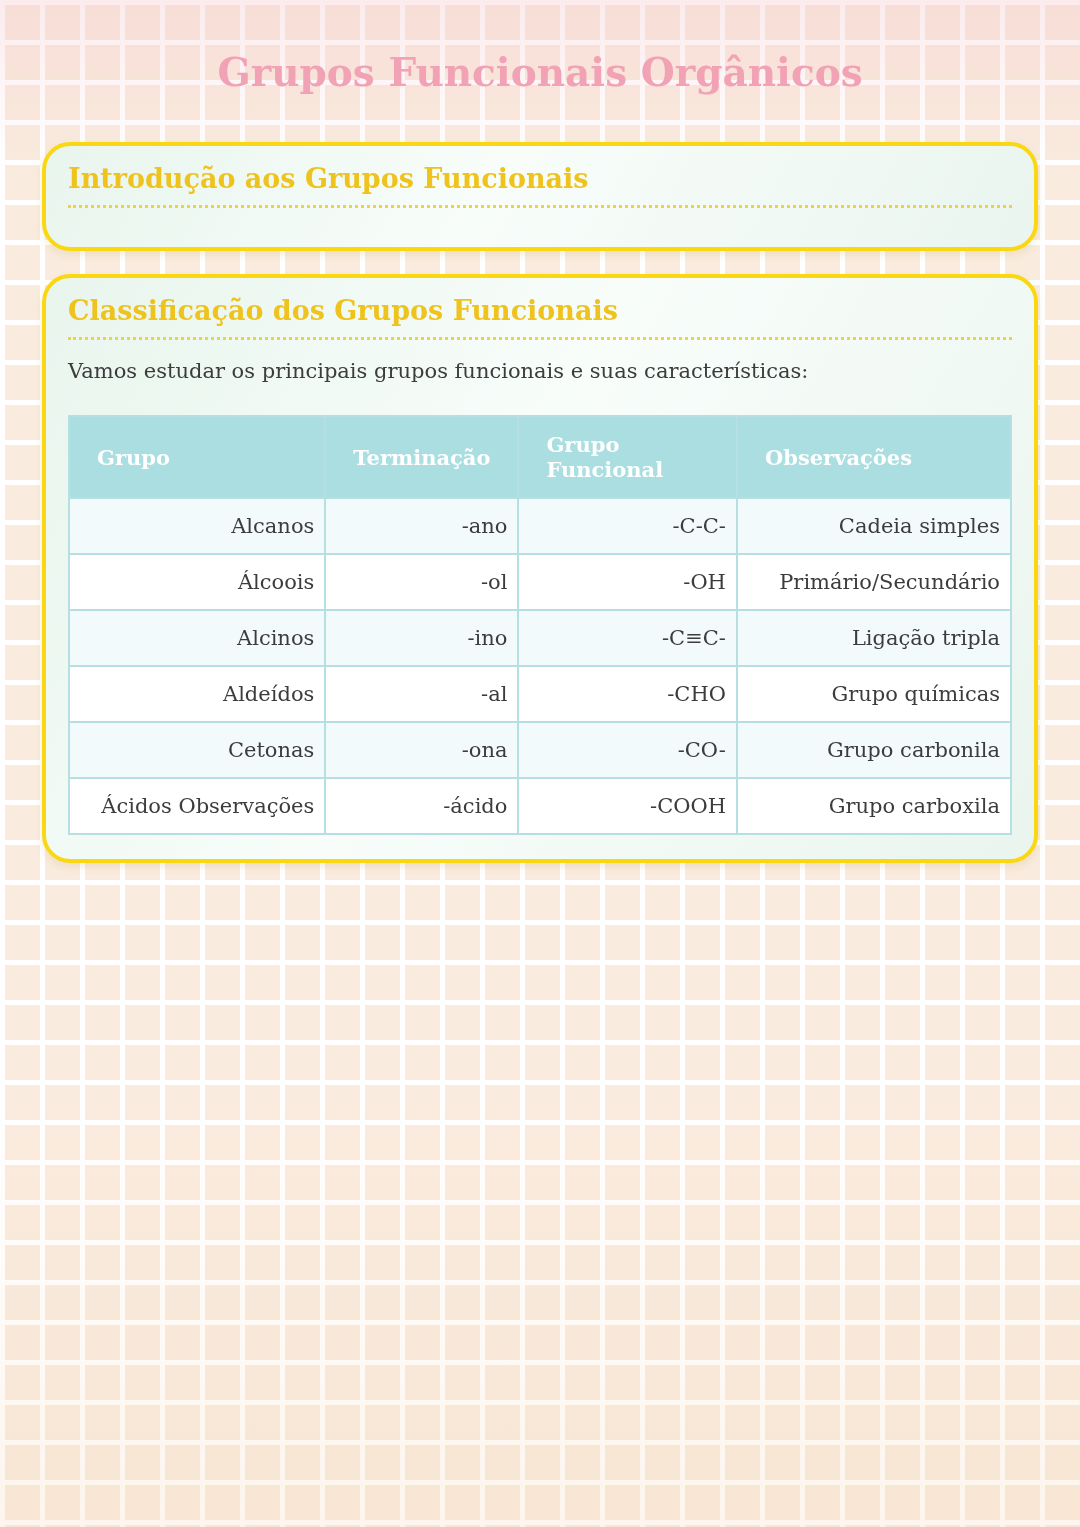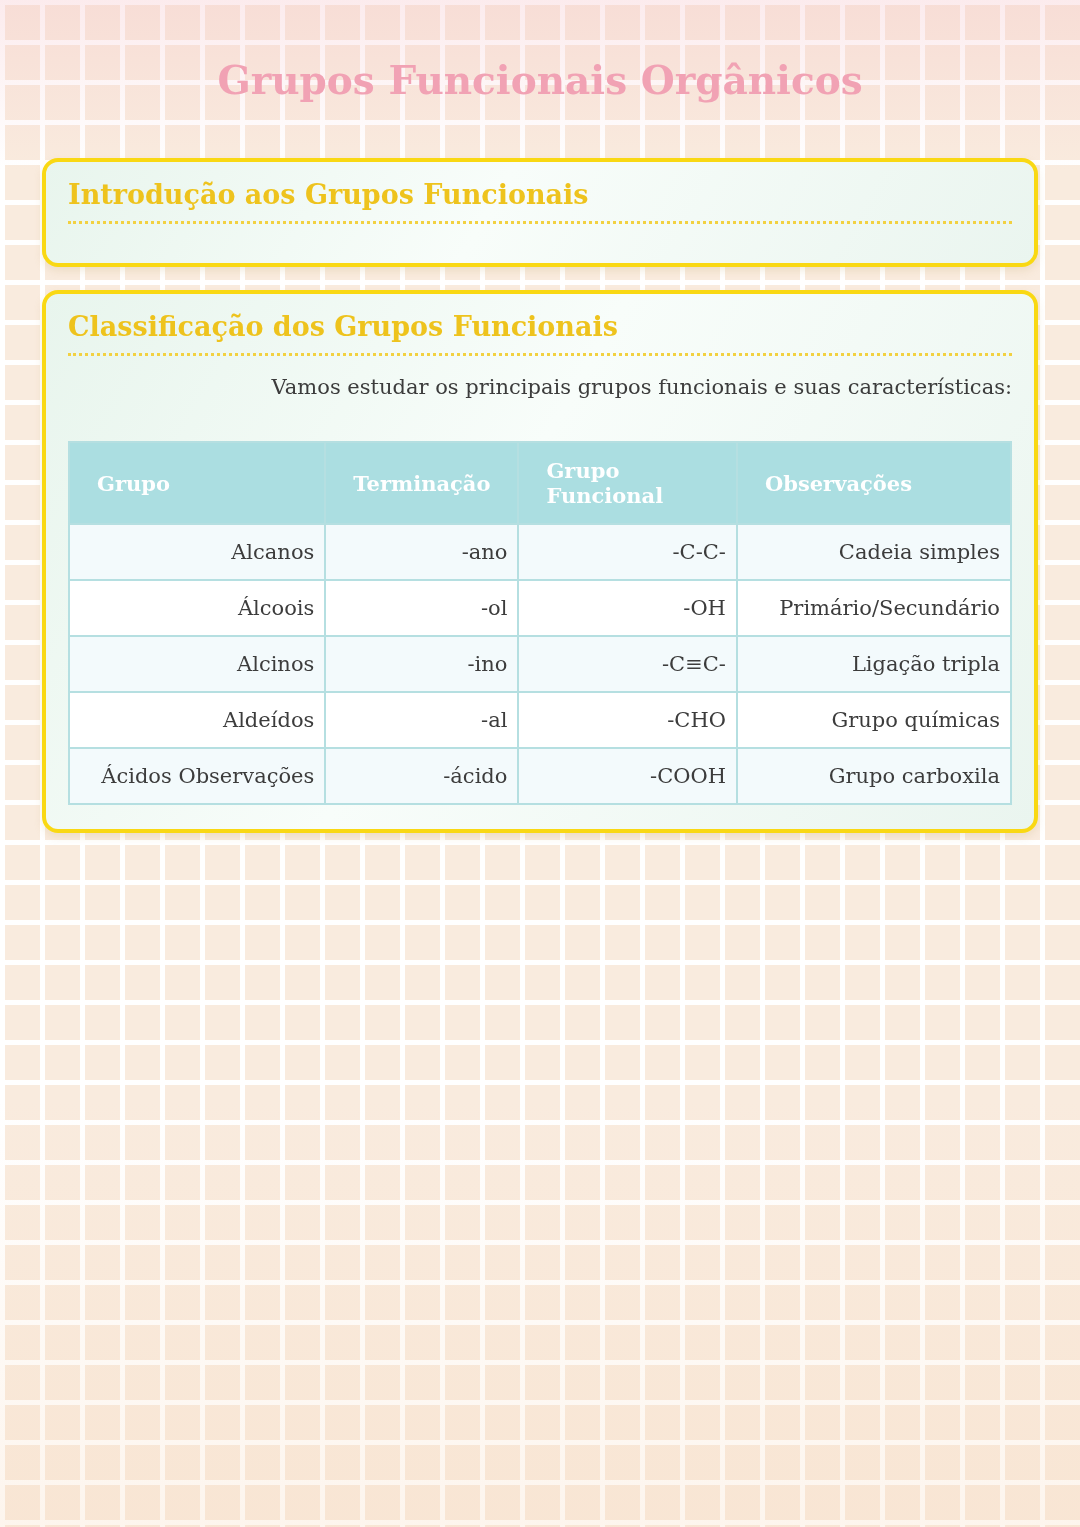--- a/index.html
+++ b/index.html
@@ -23,34 +23,34 @@
     background:
       linear-gradient(180deg,
         rgba(244,189,196,0.30) 0px,
         rgba(244,189,196,0.00) 170px,
         rgba(246,214,180,0.00) 72%,
         rgba(246,210,175,0.22) 100%);
   }
   .page { position: relative; z-index: 1; }
 
   .page-title {
-    margin: 12px;
+    margin: 4px;
     padding-top: 44px;
     height: 134px;
     text-align: center;
     font-size: 39px;
     line-height: 48px;
     font-weight: bold;
     color: var(--title-pink, #f1a2b4);
   }
 
   .card {
     margin: 0 42px;
     border: 4px solid var(--card-border, #f9d813);
-    border-radius: 16px;
+    border-radius: 28px;
     padding: 16px 22px 24px 22px;
     background: linear-gradient(120deg, #e8f5ed 0%, #f8fdfa 45%, #eaf5ef 100%);
     box-shadow: 0 4px 9px rgba(190,160,90,0.18);
   }
   .card + .card { margin-top: 23px; }
 
   .card-heading {
     margin: 0 0 15px 0;
     padding-bottom: 9px;
     font-size: 27px;
@@ -59,21 +59,21 @@
     color: var(--heading-gold, #eec31d);
     border-bottom: 3px dotted var(--dotted-line, #f2d141);
   }
 
   .card-text {
     margin: 0;
     font-size: 21px;
     line-height: 32px;
     color: var(--body-text, #3c3c3c);
   }
-  .table-intro { margin-bottom: 38px; text-align: right; }
+  .table-intro { margin-bottom: 28px; }
 
   table.groups-table {
     width: 100%;
     border-collapse: collapse;
     border: 2px solid var(--table-border-outer, #a5d7d9);
     font-size: 21px;
     color: var(--body-text, #3c3c3c);
   }
   table.groups-table th {
     background: var(--table-header-bg, #abdee1);
@@ -148,20 +148,26 @@
             <td>-C≡C-</td>
             <td>Ligação tripla</td>
           </tr>
           <tr>
             <td>Aldeídos</td>
             <td>-al</td>
             <td>-CHO</td>
             <td>Grupo químicas</td>
           </tr>
           <tr>
+            <td>Cetonas</td>
+            <td>-ona</td>
+            <td>-CO-</td>
+            <td>Grupo carbonila</td>
+          </tr>
+          <tr>
             <td>Ácidos Observações</td>
             <td>-ácido</td>
             <td>-COOH</td>
             <td>Grupo carboxila</td>
           </tr>
         </tbody>
     </table>
   </section>
 
 </div>

